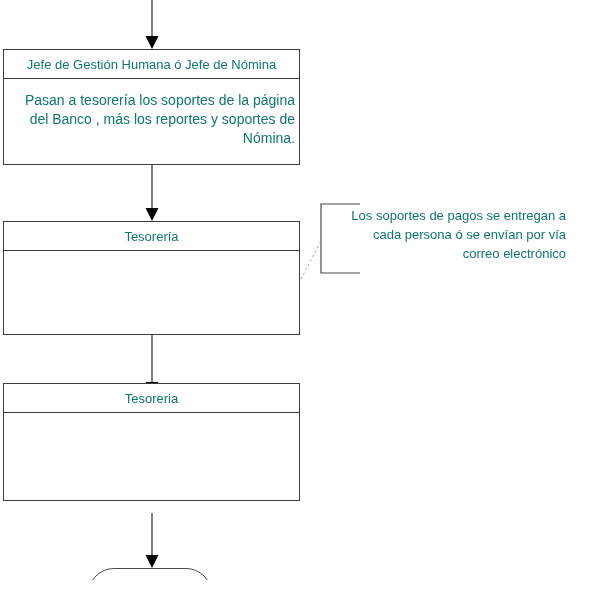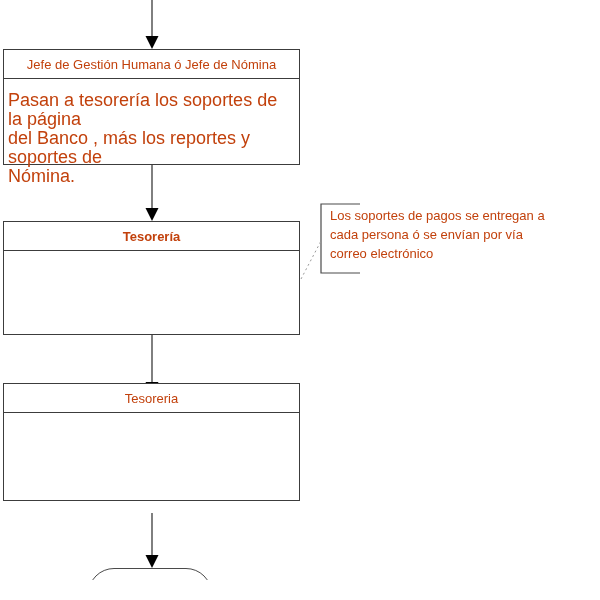--- a/index.html
+++ b/index.html
@@ -7,21 +7,21 @@
     padding: 0;
     background: #ffffff;
   }
   .canvas {
     position: relative;
     width: 600px;
     height: 580px;
     background: #ffffff;
     overflow: hidden;
     font-family: "Liberation Sans", sans-serif;
-    color: #c2410c;
+    color: #0f766e;
   }
   .connector-layer {
     position: absolute;
     left: 0;
     top: 0;
     width: 600px;
     height: 600px;
   }
   .process-box {
     position: absolute;
@@ -34,36 +34,36 @@
   .box-header {
     height: 28px;
     border-bottom: 1px solid #3c3c3c;
     display: flex;
     align-items: center;
     justify-content: center;
     font-size: 13px;
     white-space: nowrap;
   }
   .box-body {
-    text-align: left;
-    font-size: 18px;
+    text-align: right;
+    font-size: 14px;
     line-height: 19px;
     white-space: pre-line;
     padding: 12px 4px 0 4px;
   }
   #box1 { top: 49px;  height: 114px; }
-  #box2 { top: 221px; height: 112px; font-weight: bold; }
+  #box2 { top: 221px; height: 112px; }
   #box3 { top: 383px; height: 116px; }
   #box3 .box-body { padding-top: 23px; }
   .annotation-text {
     position: absolute;
     left: 330px;
     top: 206px;
     width: 236px;
-    text-align: left;
+    text-align: right;
     font-size: 13px;
     line-height: 19px;
     white-space: pre-line;
   }
   .terminator {
     position: absolute;
     left: 88px;
     top: 568px;
     width: 124px;
     height: 64px;

